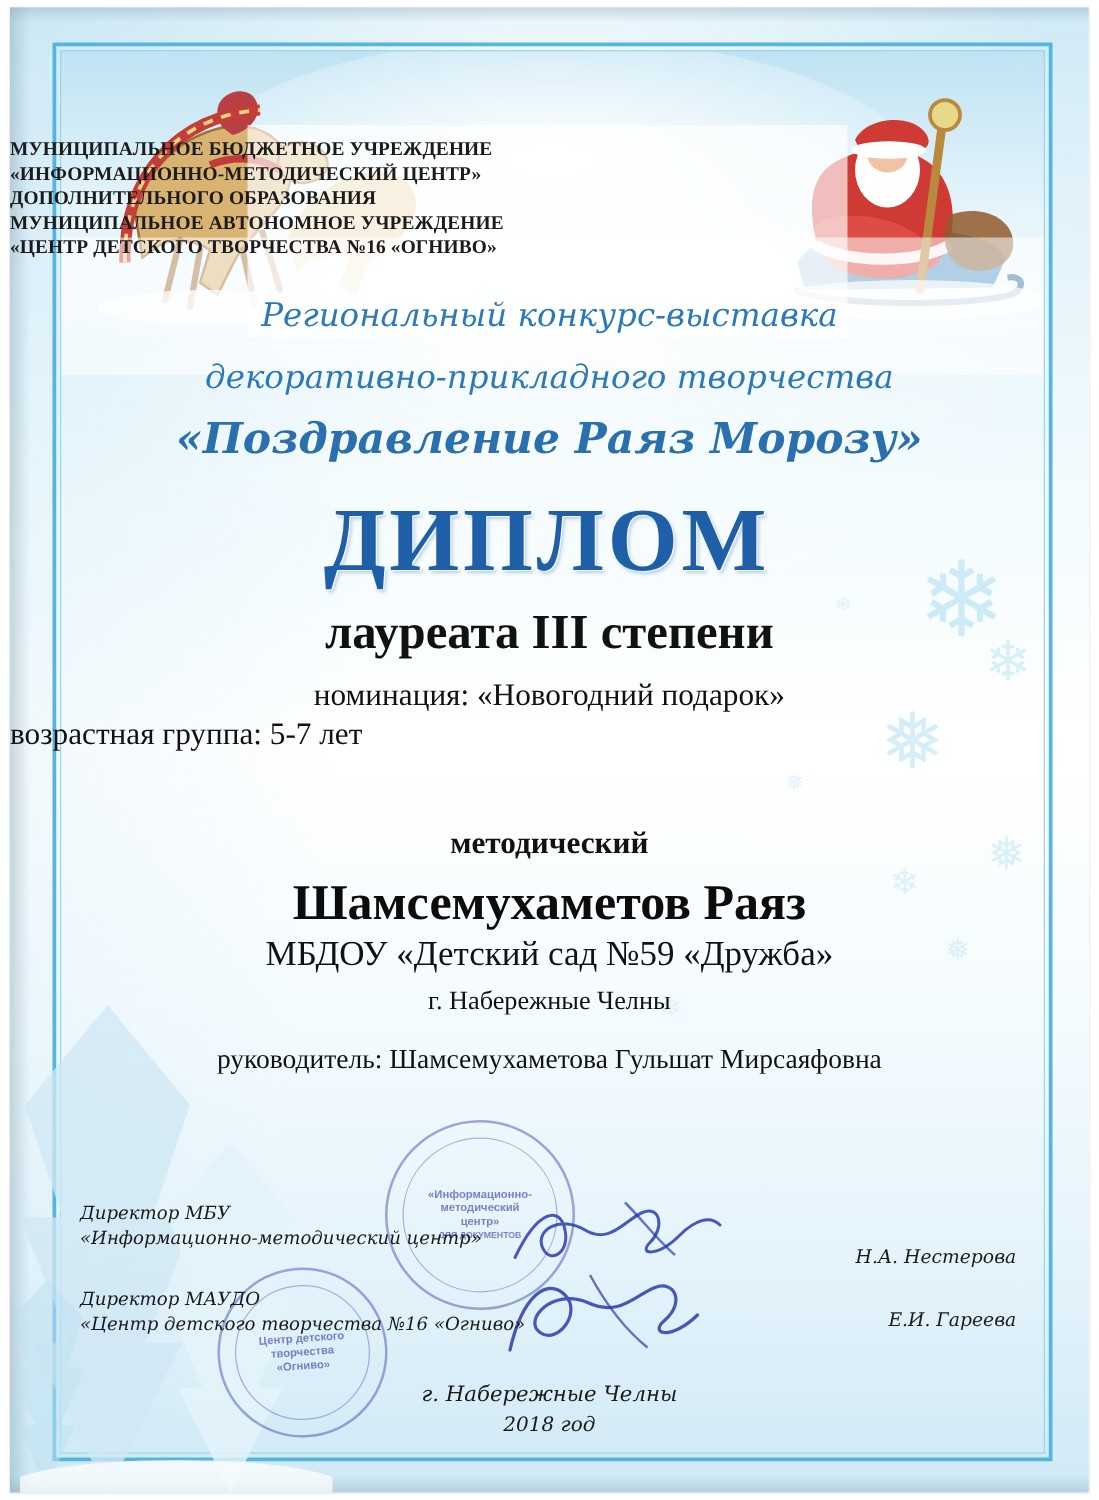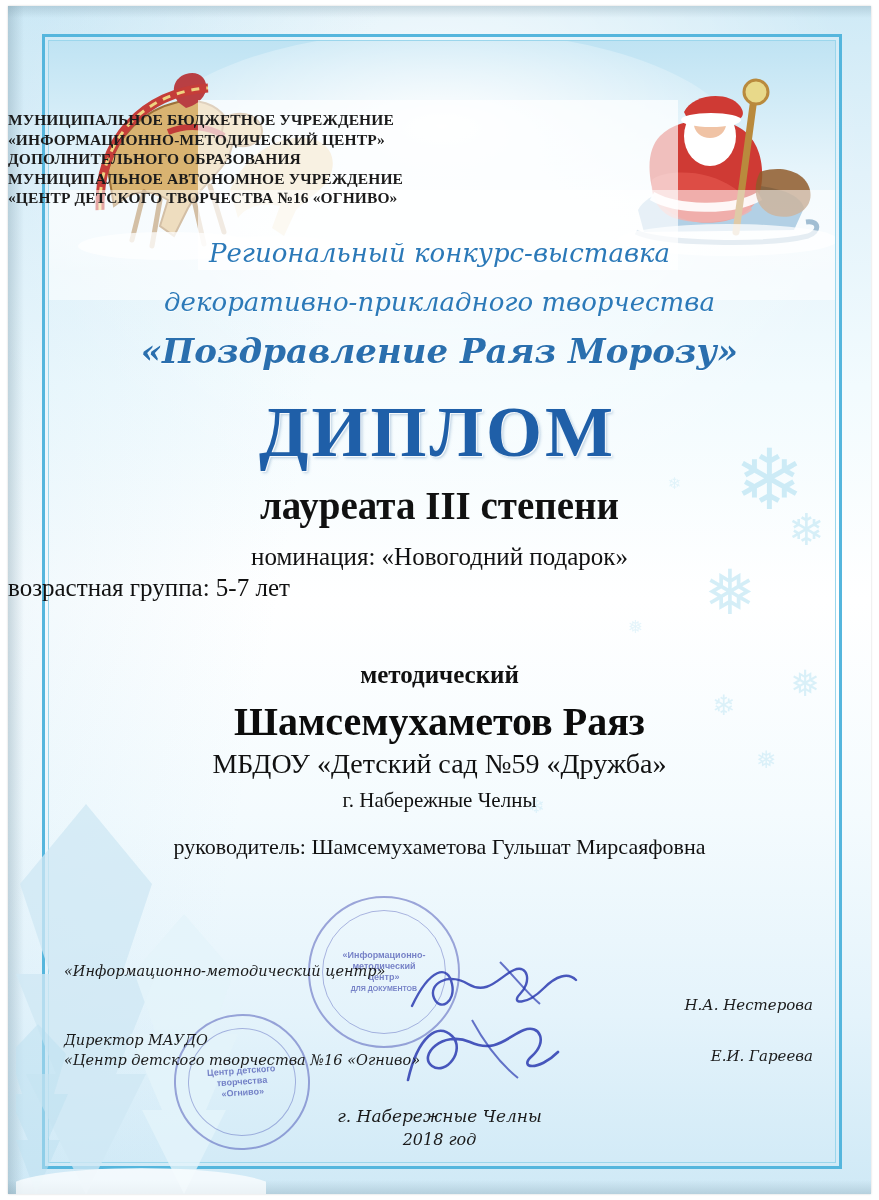--- a/index.html
+++ b/index.html
@@ -405,20 +405,21 @@
     </div>
 
     <div class="signature-mark" style="left:390px; top:1010px;">
       <svg width="200" height="80" viewBox="0 0 200 80" xmlns="http://www.w3.org/2000/svg">
         <path d="M10 64 C20 20 40 6 54 20 C68 34 48 60 34 50 C20 40 44 14 72 26 C98 38 110 20 126 14 C142 8 150 26 134 40 C120 52 140 56 160 36" stroke="#2b3bb0" stroke-width="2.6" fill="none" stroke-linecap="round" opacity="0.85"></path>
         <path d="M74 4 C86 26 100 46 120 62" stroke="#2b3bb0" stroke-width="2" fill="none" opacity="0.7"></path>
       </svg>
     </div>
 
     <div class="sig-block sig-left-1">
+      <div>Директор МБУ</div>
       <div>«Информационно-методический центр»</div>
     </div>
     <div class="sig-block sig-right-1">Н.А. Нестерова</div>
 
     <div class="sig-block sig-left-2">
       <div>Директор МАУДО</div>
       <div>«Центр детского творчества №16 «Огниво»</div>
     </div>
     <div class="sig-block sig-right-2">Е.И. Гареева</div>
 

